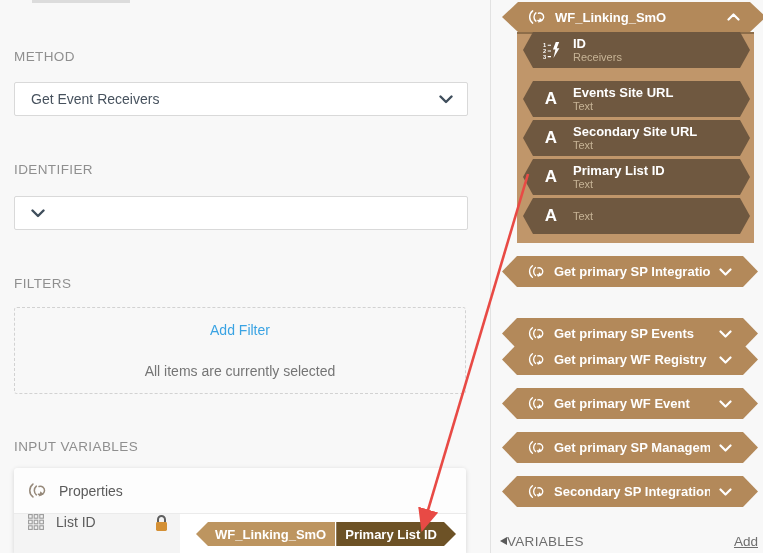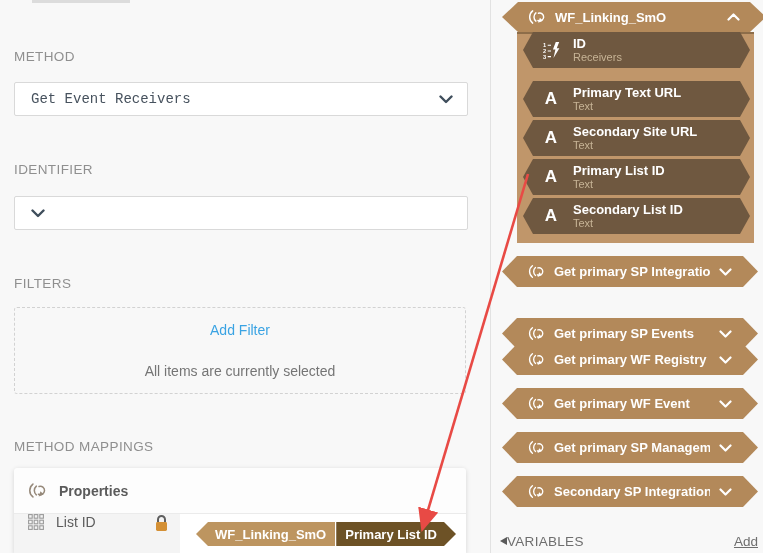--- a/index.html
+++ b/index.html
@@ -15,41 +15,41 @@
   .top-fragment { left:32px; top:0; width:98px; height:3px; background:#dcdcdc; }
   .section-label {
     font-size:13.5px; color:#8f8f8f; letter-spacing:.4px; font-weight:400;
   }
   .select-box {
     left:14px; width:454px; height:34px; background:#fff;
     border:1px solid #d9d9d9; border-radius:2px;
     display:flex; align-items:center; padding:0 14px 0 16px;
     cursor:pointer;
   }
-  .select-value { font-size:14px; color:#47525e; flex:1;font-family:Liberation Mono, monospace; }
+  .select-value { font-size:14px; color:#47525e; flex:1; }
   .select-caret { width:14px; height:9px; flex:0 0 auto; }
 
   .filters-box {
     left:14px; top:307px; width:452px; height:87px;
     border:1px dashed #d2d2d2; border-radius:3px;
     display:flex; flex-direction:column; align-items:center; justify-content:center;
     gap:25px; background:transparent;
   }
   .add-filter { font-size:14px; color:#3aa3e3; cursor:pointer; }
   .filters-status { font-size:14px; color:#757575; }
 
   .card {
     left:14px; top:468px; width:452px; height:86px;
     background:#fff; border-radius:4px 4px 0 0;
     box-shadow:0 1px 5px rgba(0,0,0,.14);
     overflow:hidden;
   }
   .card-header {
     height:46px; display:flex; align-items:center; gap:12px;
-    padding:0 14px; border-bottom:1px solid #ebebeb; background:#fdfdfd;font-weight:bold;
+    padding:0 14px; border-bottom:1px solid #ebebeb; background:#fdfdfd;
   }
   .card-header-label { font-size:14px; color:#5b5b5b; }
   .mapping-row { display:flex; height:40px; }
   .mapping-left {
     width:166px; background:#f4f4f4; display:flex; align-items:flex-start;
     padding:0 10px 0 14px; gap:12px;
   }
   .mapping-name { font-size:14px; color:#5b5b5b; flex:1; }
   .mapping-right { flex:1; background:#fff; display:flex; align-items:center; padding-left:16px; }
 
@@ -155,21 +155,21 @@
   </svg>
 </div>
 
 <div class="abs section-label" style="left:14px;top:276px">FILTERS</div>
 
 <div class="abs filters-box">
   <span class="add-filter">Add Filter</span>
   <span class="filters-status">All items are currently selected</span>
 </div>
 
-<div class="abs section-label" style="left:14px;top:439px">METHOD MAPPINGS</div>
+<div class="abs section-label" style="left:14px;top:439px">INPUT VARIABLES</div>
 
 <div class="abs card">
   <div class="card-header">
     <svg width="19" height="19" viewBox="0 0 20 20" style="color:#96897a">
       <use href="#so-icon"></use>
     </svg>
     <span class="card-header-label">Properties</span>
   </div>
   <div class="mapping-row">
     <div class="mapping-left">
@@ -227,21 +227,21 @@
   </span>
   <span class="field-text">
     <span class="field-name">ID</span>
     <span class="field-type">Receivers</span>
   </span>
 </div>
 
 <div class="abs field-chip" style="top:81px">
   <span class="field-icon">A</span>
   <span class="field-text">
-    <span class="field-name">Primary Text URL</span>
+    <span class="field-name">Events Site URL</span>
     <span class="field-type">Text</span>
   </span>
 </div>
 
 <div class="abs field-chip" style="top:120px">
   <span class="field-icon">A</span>
   <span class="field-text">
     <span class="field-name">Secondary Site URL</span>
     <span class="field-type">Text</span>
   </span>
@@ -251,21 +251,20 @@
   <span class="field-icon">A</span>
   <span class="field-text">
     <span class="field-name">Primary List ID</span>
     <span class="field-type">Text</span>
   </span>
 </div>
 
 <div class="abs field-chip" style="top:198px">
   <span class="field-icon">A</span>
   <span class="field-text">
-    <span class="field-name">Secondary List ID</span>
     <span class="field-type">Text</span>
   </span>
 </div>
 
 <div class="abs group-chip" style="top:256px">
   <svg width="17" height="17" viewBox="0 0 20 20" style="color:#fff">
       <use href="#so-icon"></use>
     </svg>
   <span class="group-label">Get primary SP Integration S...</span>
   <svg class="chev" viewBox="0 0 13 8">

